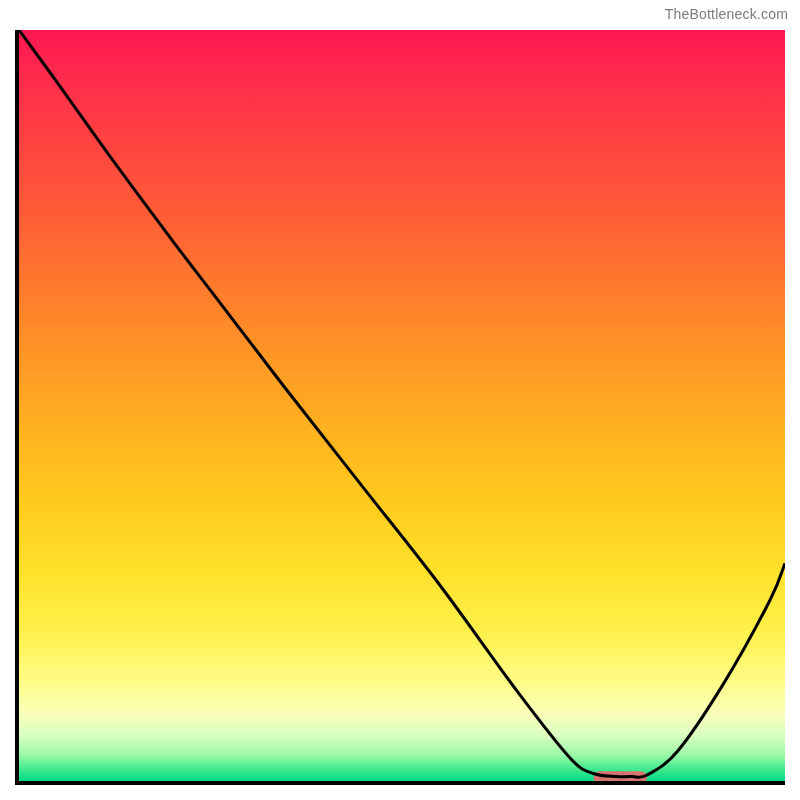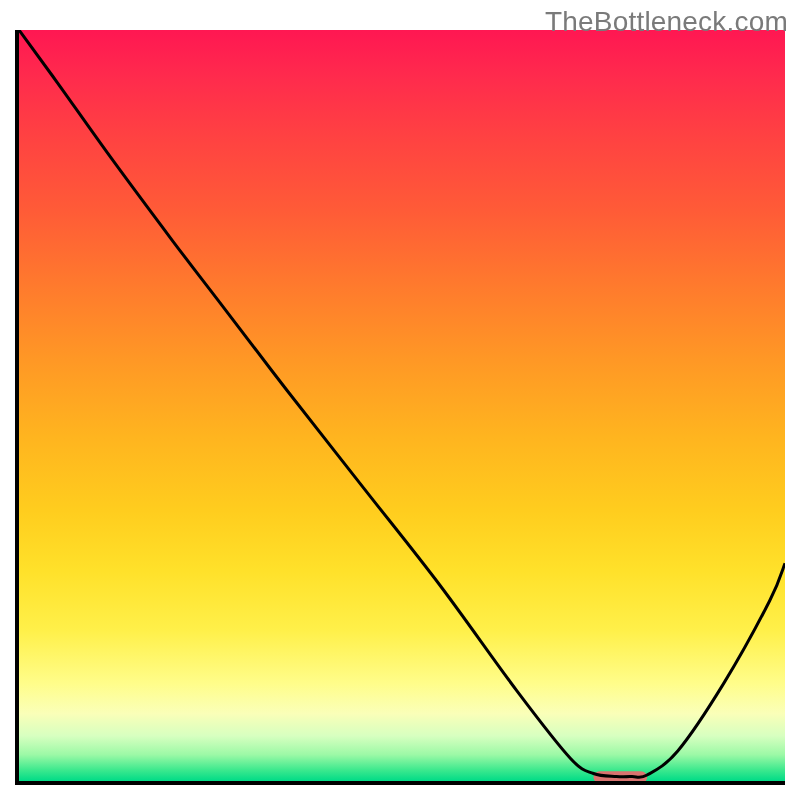--- a/index.html
+++ b/index.html
@@ -9,21 +9,21 @@
     height: 800px;
     background: #ffffff;
     font-family: Arial, Helvetica, sans-serif;
     position: relative;
   }
   .watermark {
     position: absolute;
     top: 6px;
     right: 12px;
     color: #7a7a7a;
-    font-size: 28px;
+    font-size: 14px;
     font-weight: 400;
     z-index: 5;
     letter-spacing: 0.2px;
   }
   .plot-frame {
     position: absolute;
     left: 15px;
     top: 30px;
     width: 770px;
     height: 755px;

